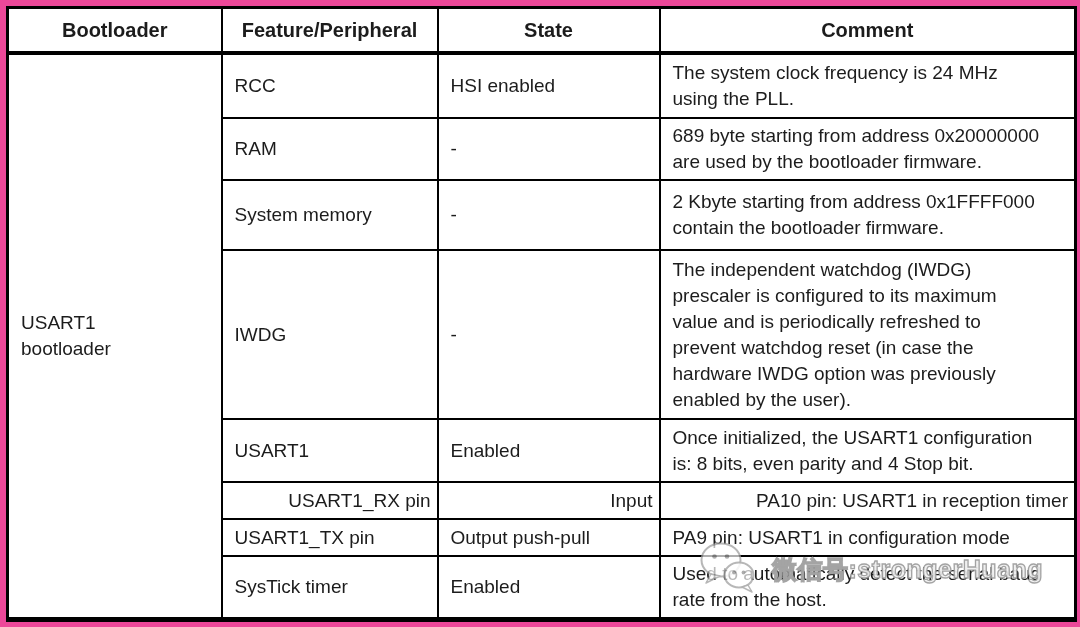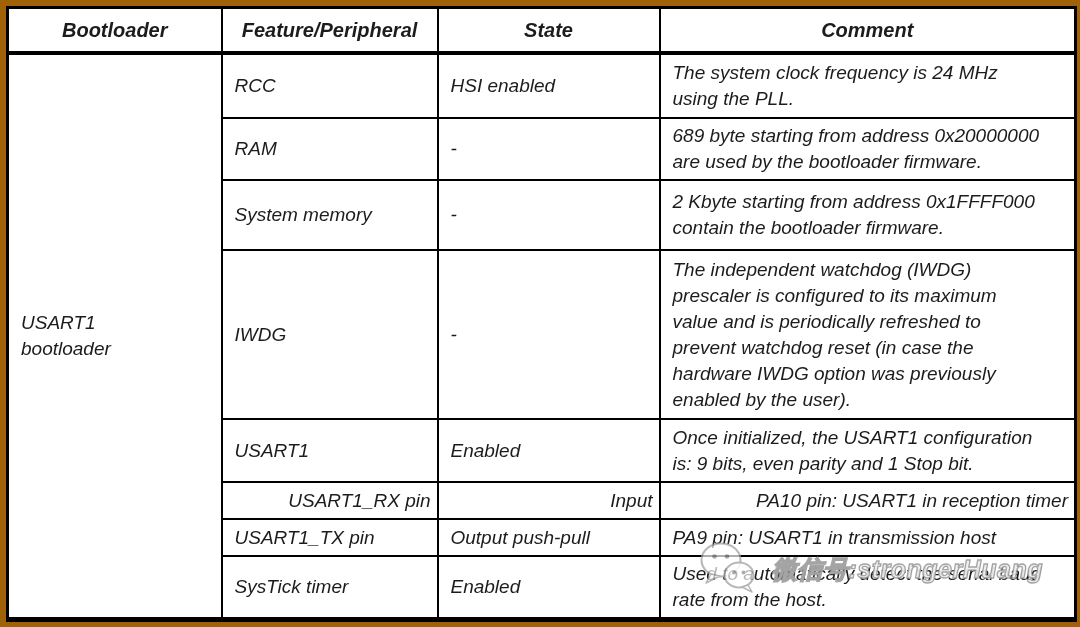--- a/index.html
+++ b/index.html
@@ -8,22 +8,21 @@
     background: #ffffff;
     width: 1080px;
     height: 627px;
     overflow: hidden;
     font-family: "Liberation Sans", sans-serif;
   }
   .page {
     position: relative;
     width: 1080px;
     height: 627px;
-    background: #a16207;
-    font-style: italic;
+    background: #ec4899;
   }
   table.doc-table {
     position: absolute;
     left: 6px;
     top: 6px;
     width: 1068px;
     border-collapse: collapse;
     table-layout: fixed;
     color: #1c1c1c;
   }
@@ -137,31 +136,31 @@
 prescaler is configured to its maximum
 value and is periodically refreshed to
 prevent watchdog reset (in case the
 hardware IWDG option was previously
 enabled by the user).</td>
       </tr>
       <tr class="r5">
         <td>USART1</td>
         <td>Enabled</td>
         <td class="comment-cell">Once initialized, the USART1 configuration
-is: 9 bits, even parity and 1 Stop bit.</td>
+is: 8 bits, even parity and 4 Stop bit.</td>
       </tr>
       <tr class="r6">
         <td>USART1_RX pin</td>
         <td>Input</td>
         <td class="comment-cell">PA10 pin: USART1 in reception timer</td>
       </tr>
       <tr class="r7">
         <td>USART1_TX pin</td>
         <td>Output push-pull</td>
-        <td class="comment-cell">PA9 pin: USART1 in transmission host</td>
+        <td class="comment-cell">PA9 pin: USART1 in configuration mode</td>
       </tr>
       <tr class="r8">
         <td>SysTick timer</td>
         <td>Enabled</td>
         <td class="comment-cell">Used to automatically detect the serial baud
 rate from the host.</td>
       </tr>
     </tbody>
   </table>
 

